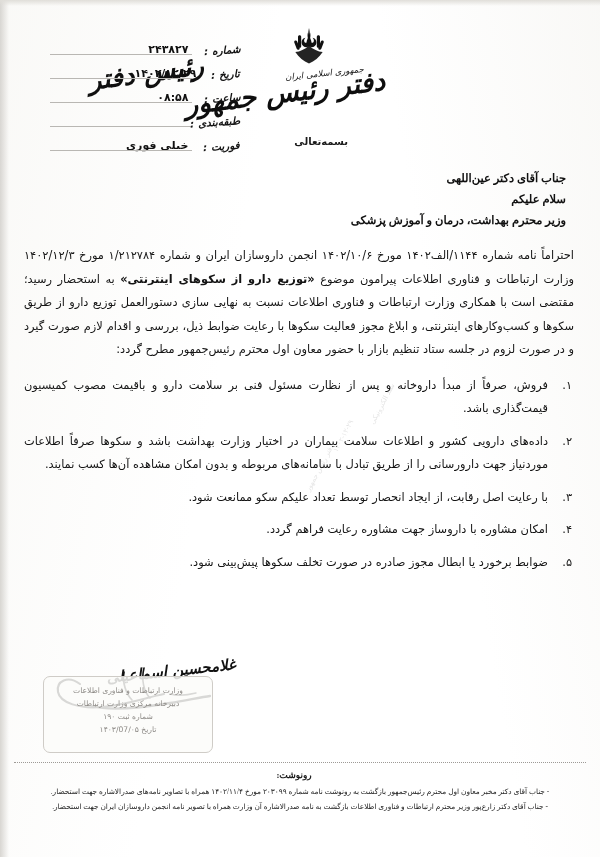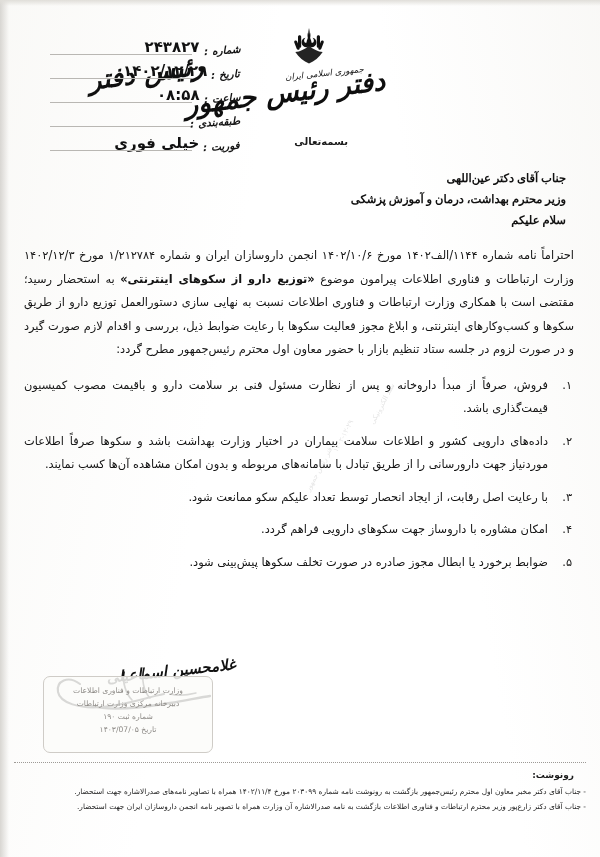--- a/index.html
+++ b/index.html
@@ -122,25 +122,25 @@
   .meta-label {
     font-size: 10.5px;
     font-style: italic;
     font-weight: 700;
     color: #141414;
     white-space: nowrap;
     transform: rotate(-4deg);
     margin-left: 4px;
   }
   .meta-value {
-    font-size: 15px;
+    font-size: 11px;
     font-weight: 700;
     color: #111;
     white-space: nowrap;
-    margin-right: 0;
+    margin-right: 11px;
   }
   .meta-rule {
     position: absolute;
     right: 48px;
     left: 0;
     bottom: 1px;
     border-bottom: 1px solid #b9b7b3;
   }
 
   
@@ -272,21 +272,22 @@
     white-space: nowrap;
   }
 
   
   .footer {
     position: absolute;
     right: 14px;
     left: 14px;
     top: 770px;
     direction: rtl;
-    text-align: right;
+    text-align: center;
+    font-family: Liberation Serif, serif;
   }
   .footer-divider {
     position: absolute;
     right: 14px;
     left: 14px;
     top: 762px;
     border-top: 1px dotted #9d9a96;
   }
   .footer-title {
     font-size: 9px;
@@ -361,43 +362,43 @@
 
     <div class="meta-row">
       <div class="meta-rule"></div>
       <span class="meta-label">فوریت :</span>
       <span class="meta-value">خیلی فوری</span>
     </div>
   </div>
 
   <div class="addressee">
     <div>جناب آقای دکتر عین‌اللهی</div>
+    <div>سلام علیکم</div>
     <div>وزیر محترم بهداشت، درمان و آموزش پزشکی</div>
-    <div>سلام علیکم</div>
   </div>
 
   <div class="body">
     <p class="para"><span>احتراماً نامه شماره ۱۱۴۴/الف۱۴۰۲ مورخ ۱۴۰۲/۱۰/۶ انجمن داروسازان ایران و شماره ۱/۲۱۲۷۸۴ مورخ ۱۴۰۲/۱۲/۳ وزارت ارتباطات و فناوری اطلاعات پیرامون موضوع </span><b class="subject">«توزیع دارو از سکوهای اینترنتی»</b><span> به استحضار رسید؛ مقتضی است با همکاری وزارت ارتباطات و فناوری اطلاعات نسبت به نهایی سازی دستورالعمل توزیع دارو از طریق سکوها و کسب‌وکارهای اینترنتی، و ابلاغ مجوز فعالیت سکوها با رعایت ضوابط ذیل، بررسی و اقدام لازم صورت گیرد و در صورت لزوم در جلسه ستاد تنظیم بازار با حضور معاون اول محترم رئیس‌جمهور مطرح گردد:</span></p>
 
     <ol class="list">
       <li>
         <span class="num">۱.</span>
         <span class="li-indent">فروش، صرفاً از مبدأ داروخانه و پس از نظارت مسئول فنی بر سلامت دارو و باقیمت مصوب کمیسیون قیمت‌گذاری باشد.</span>
       </li>
       <li>
         <span class="num">۲.</span>
         <span class="li-indent">داده‌های دارویی کشور و اطلاعات سلامت بیماران در اختیار وزارت بهداشت باشد و سکوها صرفاً اطلاعات موردنیاز جهت دارورسانی را از طریق تبادل با سامانه‌های مربوطه و بدون امکان مشاهده آن‌ها کسب نمایند.</span>
       </li>
       <li>
         <span class="num">۳.</span>
         <span class="li-indent">با رعایت اصل رقابت، از ایجاد انحصار توسط تعداد علیکم سکو ممانعت شود.</span>
       </li>
       <li>
         <span class="num">۴.</span>
-        <span class="li-indent">امکان مشاوره با داروساز جهت سکوهای دارویی فراهم گردد.</span>
+        <span class="li-indent">امکان مشاوره با داروساز جهت مشاوره رعایت فراهم گردد.</span>
       </li>
       <li>
         <span class="num">۵.</span>
         <span class="li-indent">ضوابط برخورد یا ابطال مجوز صادره در صورت تخلف سکوها پیش‌بینی شود.</span>
       </li>
     </ol>
   </div>
 
   <div class="watermark">
     <div class="wm-line wm1">سند الکترونیکی</div>

